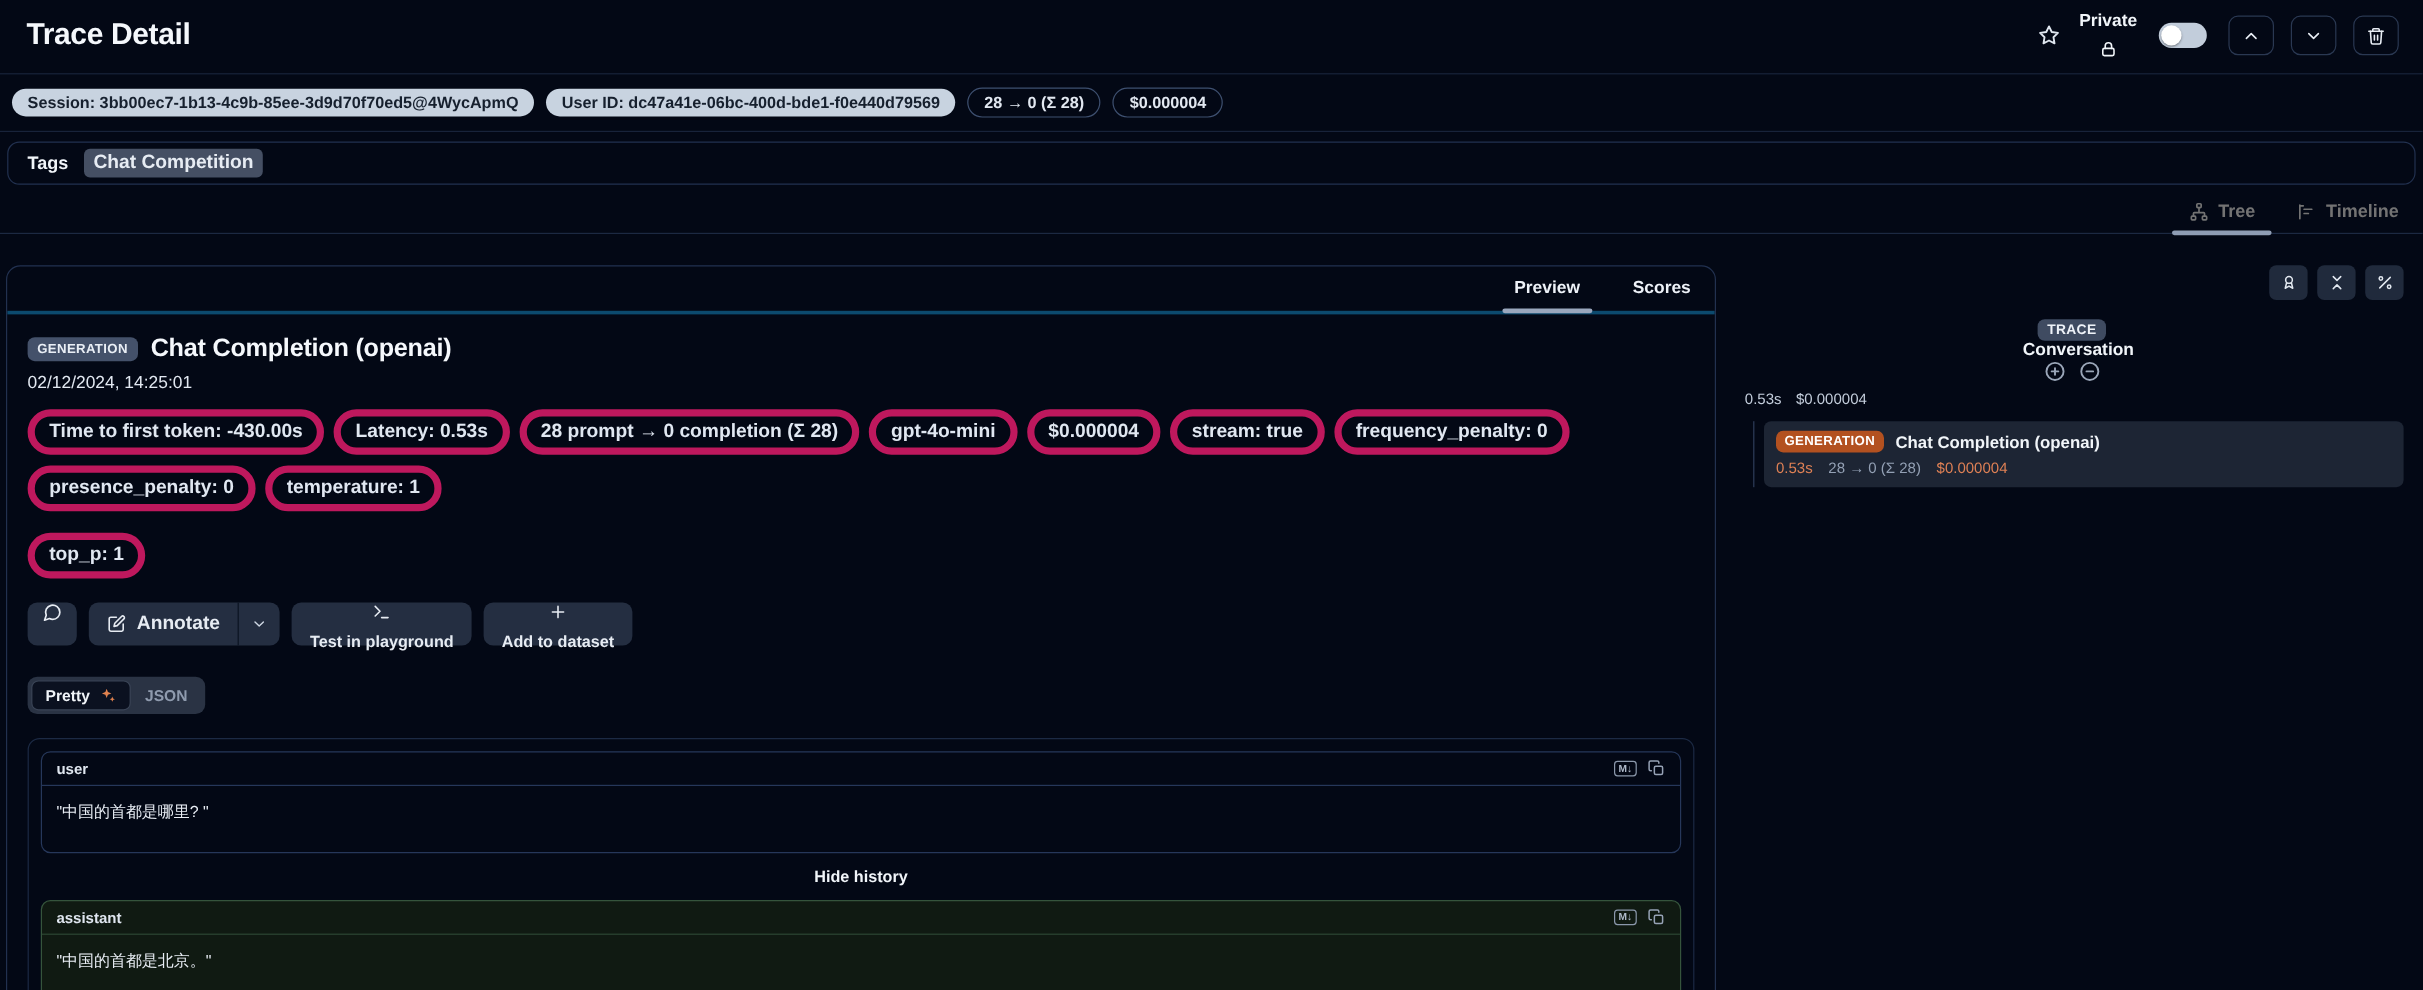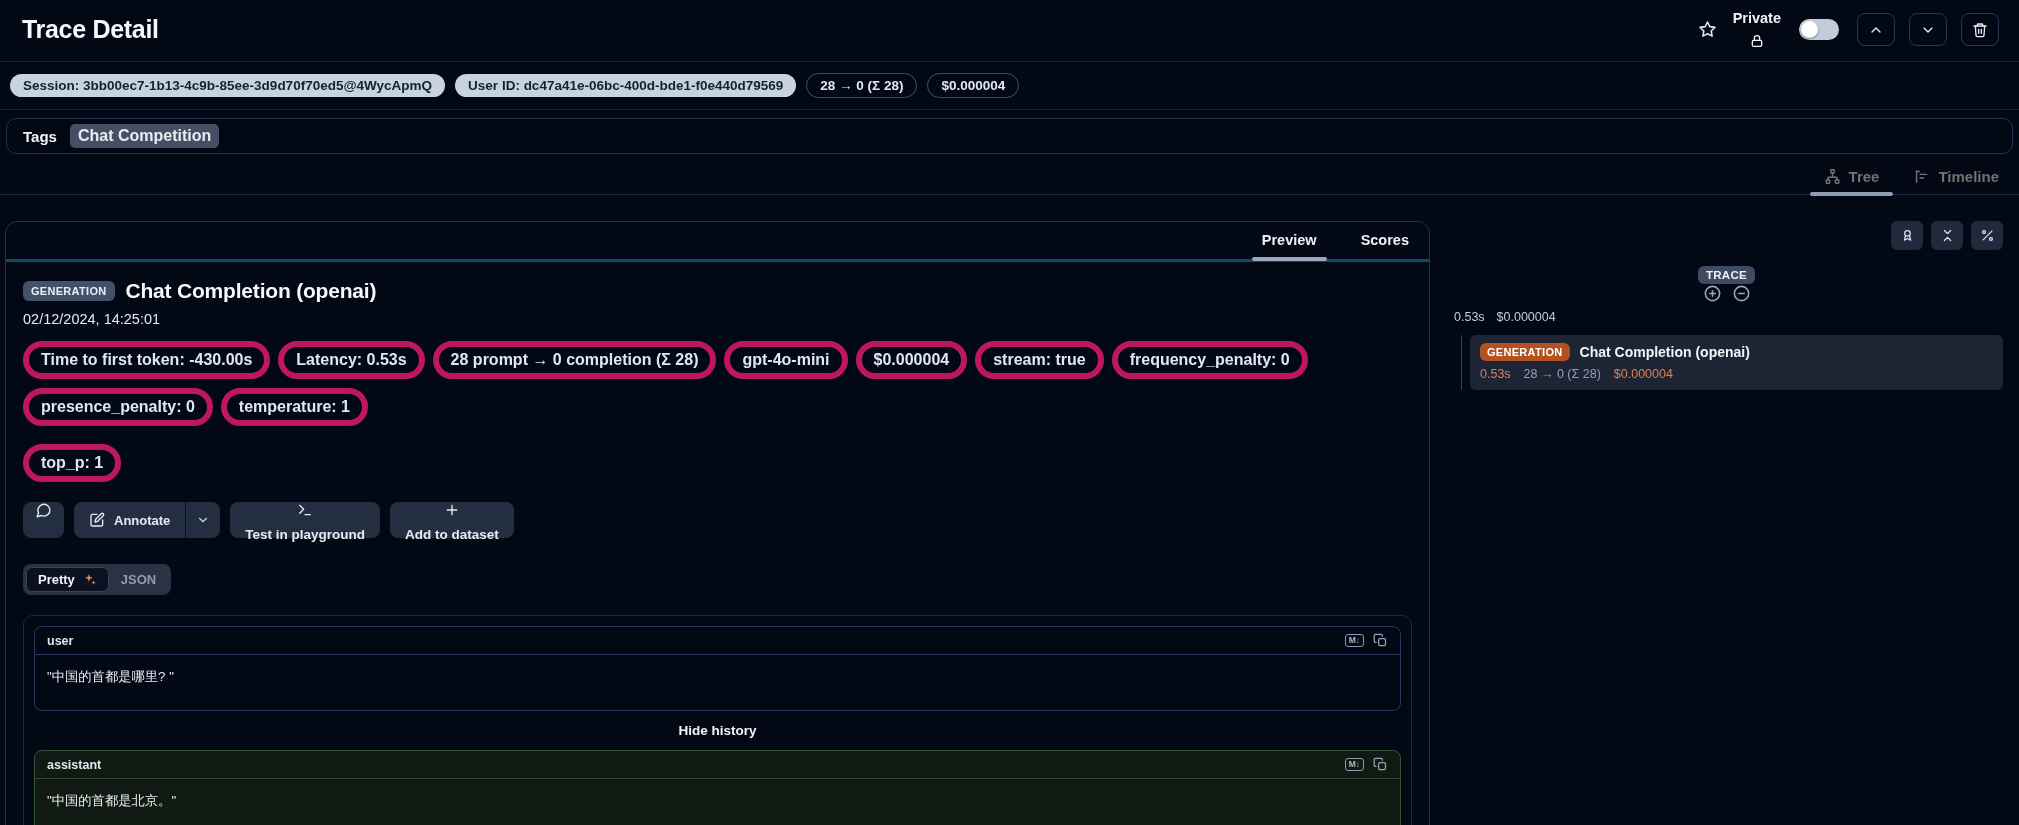--- a/index.html
+++ b/index.html
@@ -55,21 +55,21 @@
   .timestamp { margin-top: 8px; font-size: 14.5px; color: #e2e8f1; }
 
   .badge-row { margin-top: 14px; display: flex; flex-wrap: wrap; gap: 9px 8px; }
   .mbadge { border: 6px solid #be185d; border-radius: 999px; padding: 4px 12px; font-size: 16px; font-weight: 600; color: #e0e7f1; white-space: nowrap; }
   .flex-break { flex-basis: 100%; height: 0; }
 
   .actions { margin-top: 20px; display: flex; align-items: stretch; gap: 10px; height: 36px; }
   .act-btn { display: flex; align-items: center; gap: 9px; background: #242e41; border: none; border-radius: 8px; color: #e6ebf2; font-size: 13.5px; font-weight: 600; padding: 0 15px; cursor: pointer; font-family: inherit; flex-direction: column; }
   .icon-only { padding: 0 12px; }
   .split { display: flex; align-items: stretch; background: #242e41; border-radius: 8px; overflow: hidden; }
-  .split .left { display: flex; align-items: center; gap: 9px; padding: 0 15px; color: #e6ebf2; font-size: 13px; font-weight: 600; cursor: pointer; }
+  .split .left { display: flex; align-items: center; gap: 9px; padding: 0 15px; color: #e6ebf2; font-size: 16px; font-weight: 600; cursor: pointer; }
   .split .divider { width: 1px; background: #0b1322; }
   .split .right { display: flex; align-items: center; padding: 0 10px; color: #cdd6e2; cursor: pointer; }
 
   .fmt-toggle { margin-top: 26px; display: inline-flex; background: #2a3344; border-radius: 8px; padding: 3px; }
   .fmt-seg { display: flex; align-items: center; gap: 7px; padding: 5px 12px; font-size: 13px; font-weight: 600; border-radius: 6px; cursor: pointer; color: #8f9bae; }
   .fmt-seg.active { background: #0b1120; color: #f1f5f9; border: 1px solid #3a4456; padding: 4px 11px; }
   .sparkle { color: #e0824f; }
 
   .io-wrap { margin-top: 20px; border: 1px solid #1c2a44; border-radius: 10px; padding: 10px; }
   .msg { border: 1px solid #26375a; border-radius: 8px; background: transparent; }
@@ -354,20 +354,21 @@
               <line x1="19" y1="5" x2="5" y2="19"></line>
               <circle cx="6.5" cy="6.5" r="2.3"></circle>
               <circle cx="17.5" cy="17.5" r="2.3"></circle>
             </svg>
           </span>
       </button>
     </div>
 
     <div class="trace-row">
       <span class="trace-badge">TRACE</span>
+      <span class="trace-title">Conversation</span>
       <span class="zoom-icons">
         <span>
             <svg class="ic" width="19" height="19" viewBox="0 0 24 24" stroke-width="1.7">
               <circle cx="12" cy="12" r="9"></circle>
               <path d="M12 8.5v7M8.5 12h7"></path>
             </svg>
           </span>
         <span>
             <svg class="ic" width="19" height="19" viewBox="0 0 24 24" stroke-width="1.7">
               <circle cx="12" cy="12" r="9"></circle>

